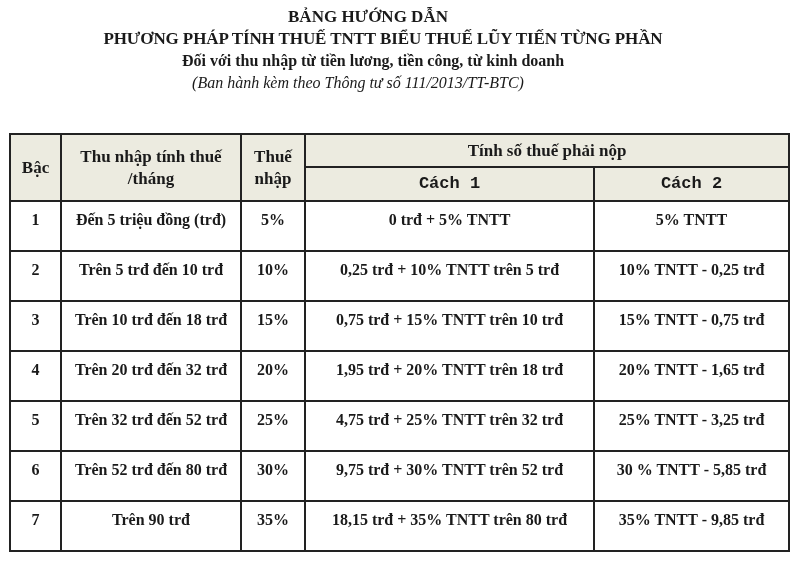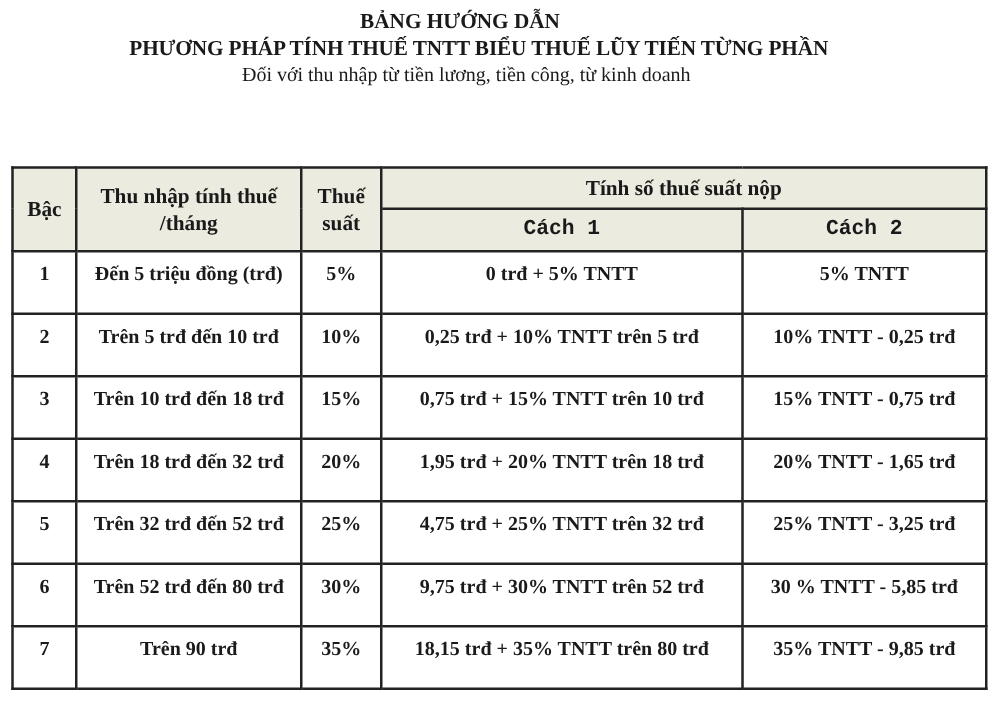--- a/index.html
+++ b/index.html
@@ -1,21 +1,21 @@
 <!DOCTYPE html>
 <html><head>
   <meta charset="utf-8">
   <style>
     html, body { margin: 0; padding: 0; background: #ffffff; }
     body { width: 800px; height: 564px; position: relative; overflow: hidden;
            font-family: "Liberation Serif", "DejaVu Serif", serif; color: #1a1a1a; }
     .titles { position: absolute; left: 0; top: 6px; width: 696px; text-align: center; }
     .t1 { font-weight: bold; font-size: 17px; line-height: 22px; margin-left: 40px; }
     .t2 { font-weight: bold; font-size: 17px; line-height: 22px; margin-left: 70px; letter-spacing: -0.1px; }
-    .t3 { font-weight: normal; font-size: 16px; line-height: 22px; margin-left: 50px; }
+    .t3 { font-weight: bold; font-size: 16px; line-height: 22px; margin-left: 50px; }
     .t4 { font-style: italic; font-size: 16px; line-height: 22px; margin-left: 20px; }
 
     table.tax { position: absolute; left: 9px; top: 133px; width: 781px; border-collapse: collapse;
                 font-weight: bold; font-size: 16px; }
     table.tax td, table.tax th { border: 2px solid #222; padding: 0; text-align: center; vertical-align: middle; }
     table.tax th { background: #ECEBE0; font-size: 17px; line-height: 22px; font-weight: bold; }
     .h-top { height: 33px; }
     .h-bot { height: 34px; font-family: Liberation Mono, monospace; }
     table.tax tbody td { height: 48px; }
     td.range { text-align: left; padding-left: 0px; }
@@ -27,29 +27,30 @@
     .range span { position: relative; top: -6px; }
     tbody td span.v { position: relative; top: -6px; }
   </style>
 </head>
 <body>
 
 <div class="titles">
   <div class="t1">BẢNG HƯỚNG DẪN</div>
   <div class="t2">PHƯƠNG PHÁP TÍNH THUẾ TNTT BIỂU THUẾ LŨY TIẾN TỪNG PHẦN</div>
   <div class="t3">Đối với thu nhập từ tiền lương, tiền công, từ kinh doanh</div>
+  <div class="t4">(Ban hành kèm theo Thông tư số 111/2013/TT-BTC)</div>
 </div>
 
 <table class="tax">
   <thead>
     <tr class="h-top">
       <th class="c-bac" rowspan="2">Bậc</th>
       <th class="c-range" rowspan="2">Thu nhập tính thuế /tháng</th>
-      <th class="c-rate" rowspan="2">Thuế suất</th>
-      <th colspan="2">Tính số thuế suất nộp</th>
+      <th class="c-rate" rowspan="2">Thuế nhập</th>
+      <th colspan="2">Tính số thuế phải nộp</th>
     </tr>
     <tr class="h-bot">
       <th class="c-m1">Cách 1</th>
       <th class="c-m2">Cách 2</th>
     </tr>
   </thead>
   <tbody>
     <tr>
       <td><span class="v">1</span></td>
       <td class="range"><span>Đến 5 triệu đồng (trđ)</span></td>
@@ -66,21 +67,21 @@
     </tr>
     <tr>
       <td><span class="v">3</span></td>
       <td class="range"><span>Trên 10 trđ đến 18 trđ</span></td>
       <td><span class="v">15%</span></td>
       <td><span class="v">0,75 trđ + 15% TNTT trên 10 trđ</span></td>
       <td><span class="v">15% TNTT - 0,75 trđ</span></td>
     </tr>
     <tr>
       <td><span class="v">4</span></td>
-      <td class="range"><span>Trên 18 trđ đến 32 trđ</span></td>
+      <td class="range"><span>Trên 20 trđ đến 32 trđ</span></td>
       <td><span class="v">20%</span></td>
       <td><span class="v">1,95 trđ + 20% TNTT trên 18 trđ</span></td>
       <td><span class="v">20% TNTT - 1,65 trđ</span></td>
     </tr>
     <tr>
       <td><span class="v">5</span></td>
       <td class="range"><span>Trên 32 trđ đến 52 trđ</span></td>
       <td><span class="v">25%</span></td>
       <td><span class="v">4,75 trđ + 25% TNTT trên 32 trđ</span></td>
       <td><span class="v">25% TNTT - 3,25 trđ</span></td>

